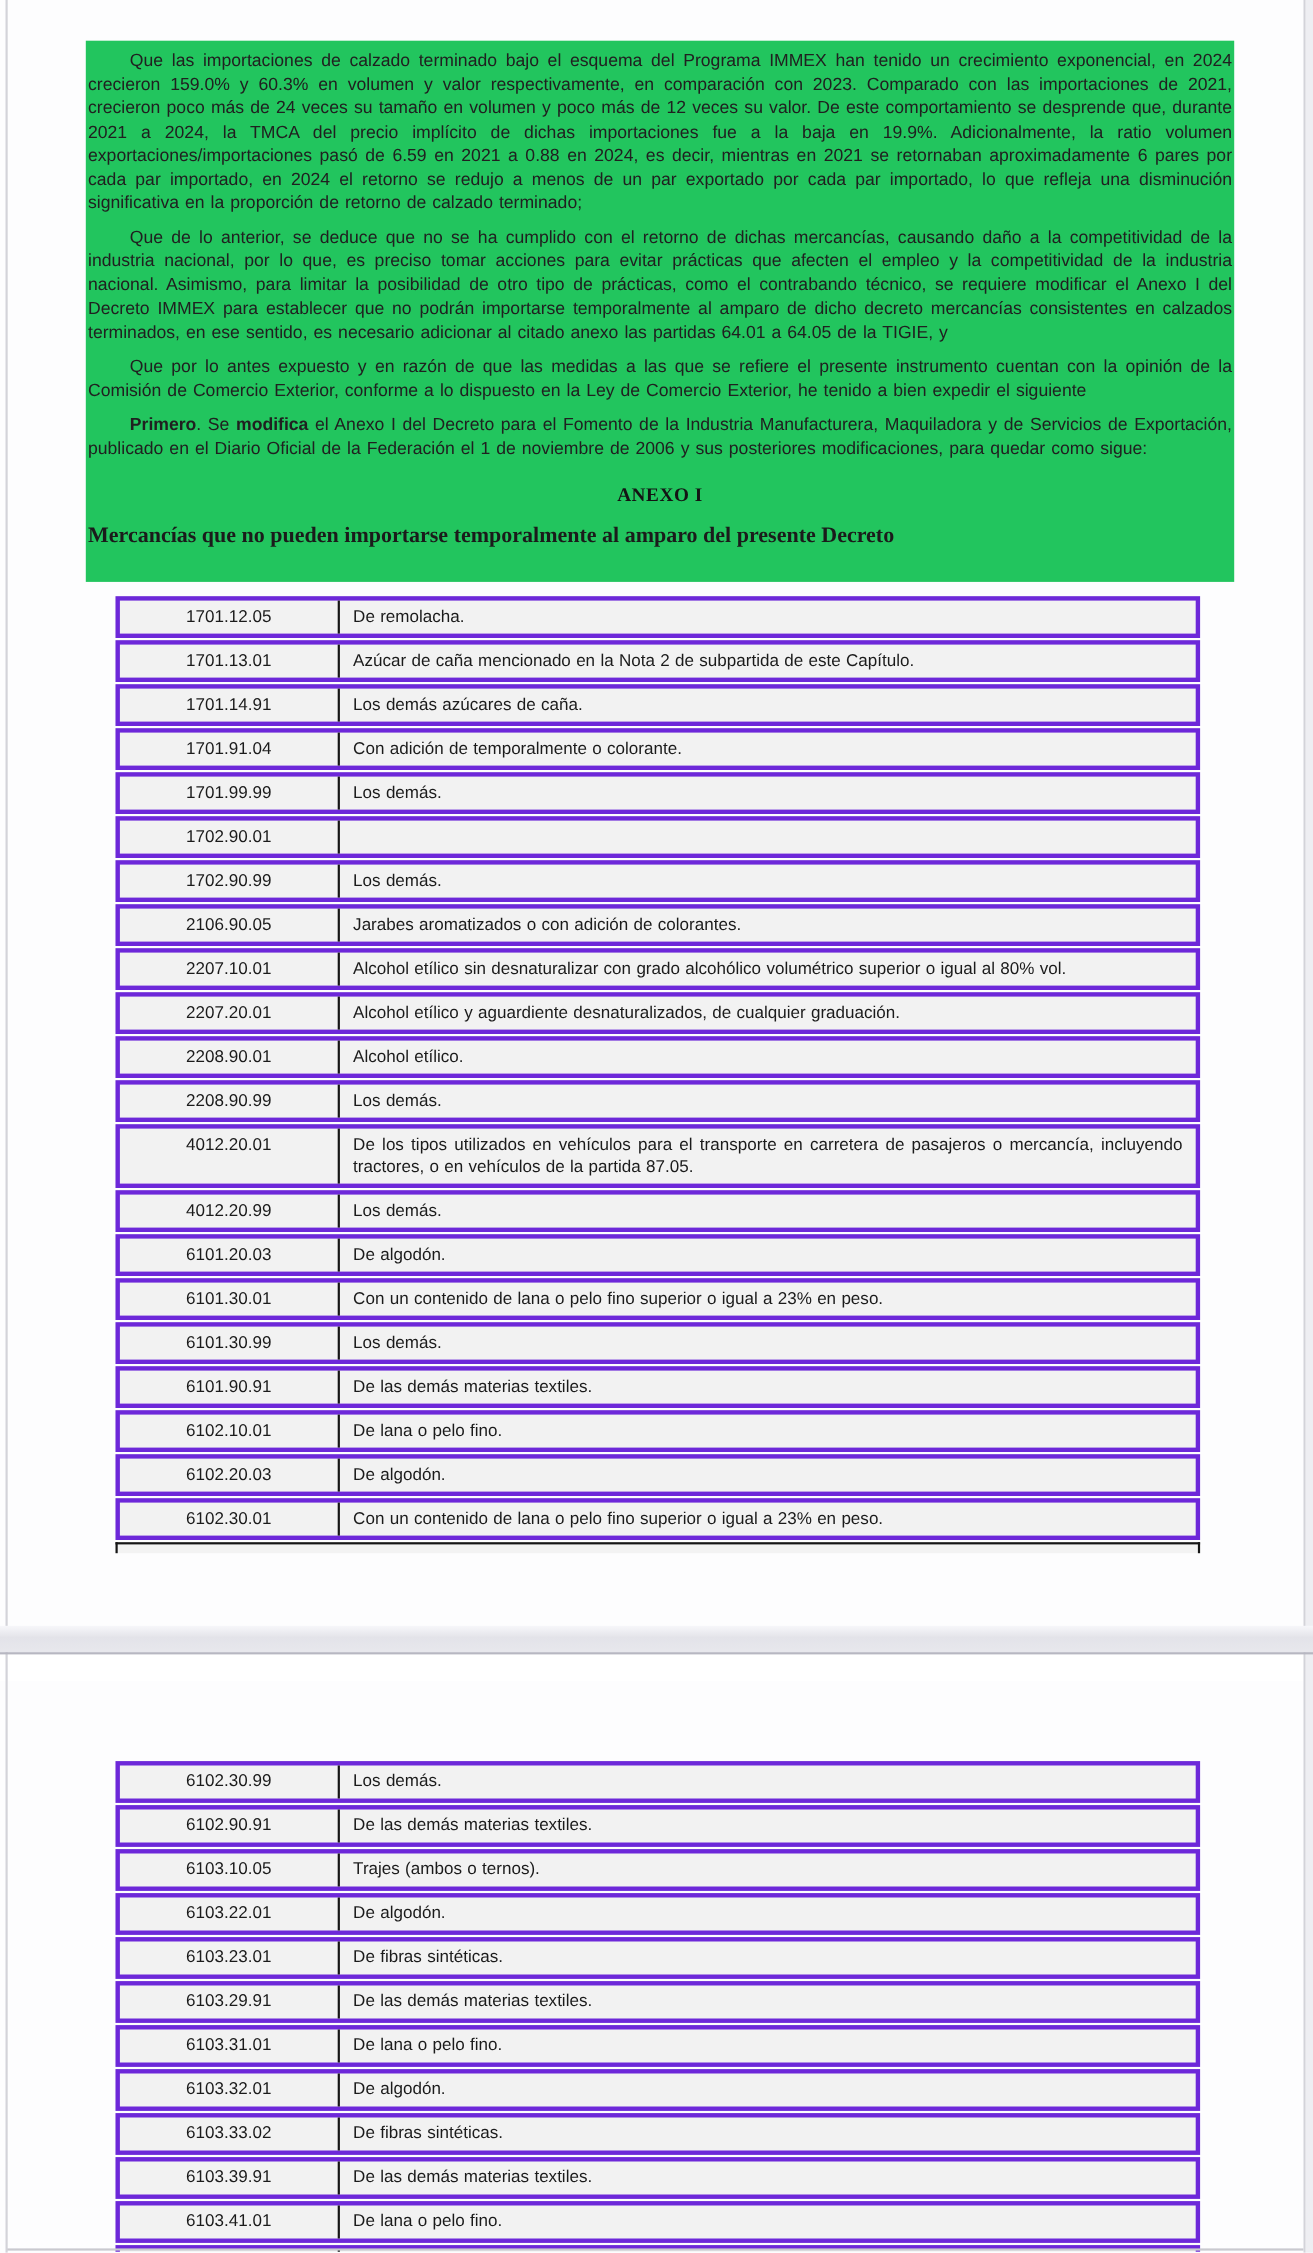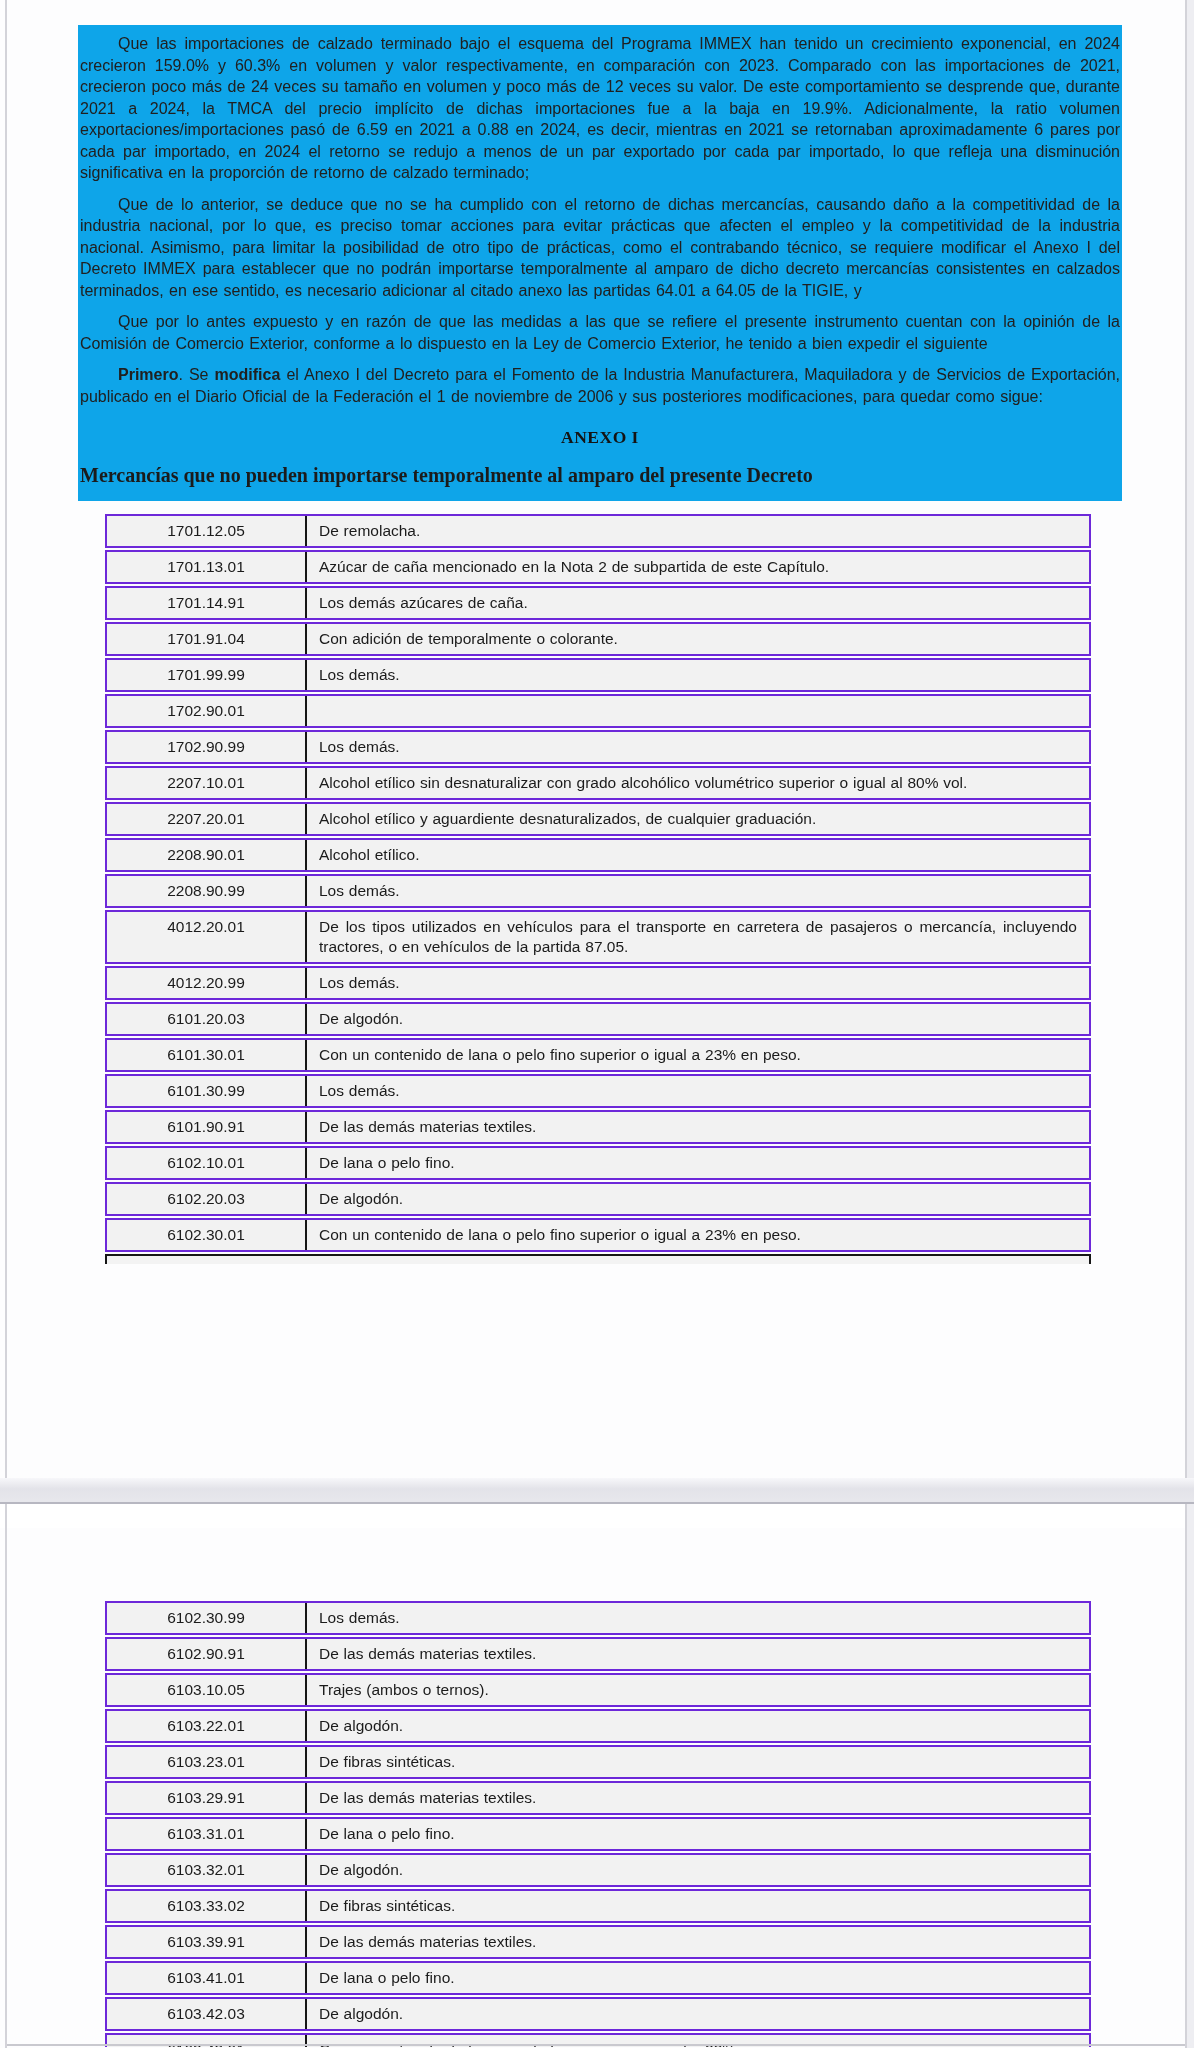--- a/index.html
+++ b/index.html
@@ -16,41 +16,41 @@
   .page-2 { top: 1528px; height: 544px; }
 
   .page-break-band {
     position: absolute; top: 1478px; left: 0; width: 1194px; height: 26px; z-index: 3;
     background: linear-gradient(to bottom, #f7f7fa 0%, #e3e3e9 45%, #e7e7ec 92%);
     border-bottom: 2px solid #b7b7c1;
   }
 
   .content { margin-left: 78px; width: 1044px; }
 
-  .text-block { background: #0ea5e9; margin-top: 25px; padding: 8px 2px 12px 2px; }
+  .text-block { background: #22c55e; margin-top: 37px; padding: 8px 2px 28px 2px; }
 
   .para {
     font-size: 16px; line-height: 21.5px; text-align: justify; text-indent: 38px;
     word-spacing: 1px; margin-bottom: 10px; color: #202020;
   }
   .para:last-of-type { margin-bottom: 0; }
 
   .serif-heading {
     font-family: "Liberation Serif", serif; font-weight: bold; font-size: 17.5px;
     text-align: center; margin: 18px 0 16px 0; color: #141414; letter-spacing: 0.5px;
   }
   .annex-heading { margin: 20px 0 16px 0; }
 
   .table-title {
     font-weight: bold; font-size: 20px; text-align: left; margin: 4px 0 2px 0; color: #1b1b1b; font-family: Liberation Serif, serif;
   }
 
   .tariff-table { margin: 13px 0 0 27px; width: 986px; }
   .trow {
-    display: flex; border: 2px solid #6d28d9; background: #f2f2f2; margin-bottom: 2px;
+    display: flex; border: 4px solid #6d28d9; background: #f2f2f2; margin-bottom: 2px;
   }
   .tcell { font-size: 15.5px; line-height: 20px; color: #1b1b1b; }
   .tcell.code {
     flex: 0 0 200px; width: 200px; border-right: 2px solid #161616;
     text-align: center; padding: 5px 4px;
   }
   .tcell.desc { flex: 1 1 auto; padding: 5px 12px; text-align: justify; word-spacing: 0.5px; }
 
   .partial-row {
     margin-left: 27px; width: 986px; height: 10px; background: #f3f3f3;
@@ -107,20 +107,24 @@
         <div class="trow">
           <div class="tcell code">1702.90.01</div>
         </div>
 
         <div class="trow">
           <div class="tcell code">1702.90.99</div>
           <div class="tcell desc">Los demás.</div>
         </div>
 
 
+        <div class="trow">
+          <div class="tcell code">2106.90.05</div>
+          <div class="tcell desc">Jarabes aromatizados o con adición de colorantes.</div>
+        </div>
 
         <div class="trow">
           <div class="tcell code">2207.10.01</div>
           <div class="tcell desc">Alcohol etílico sin desnaturalizar con grado alcohólico volumétrico superior o igual al 80% vol.</div>
         </div>
 
         <div class="trow">
           <div class="tcell code">2207.20.01</div>
           <div class="tcell desc">Alcohol etílico y aguardiente desnaturalizados, de cualquier graduación.</div>
         </div>

